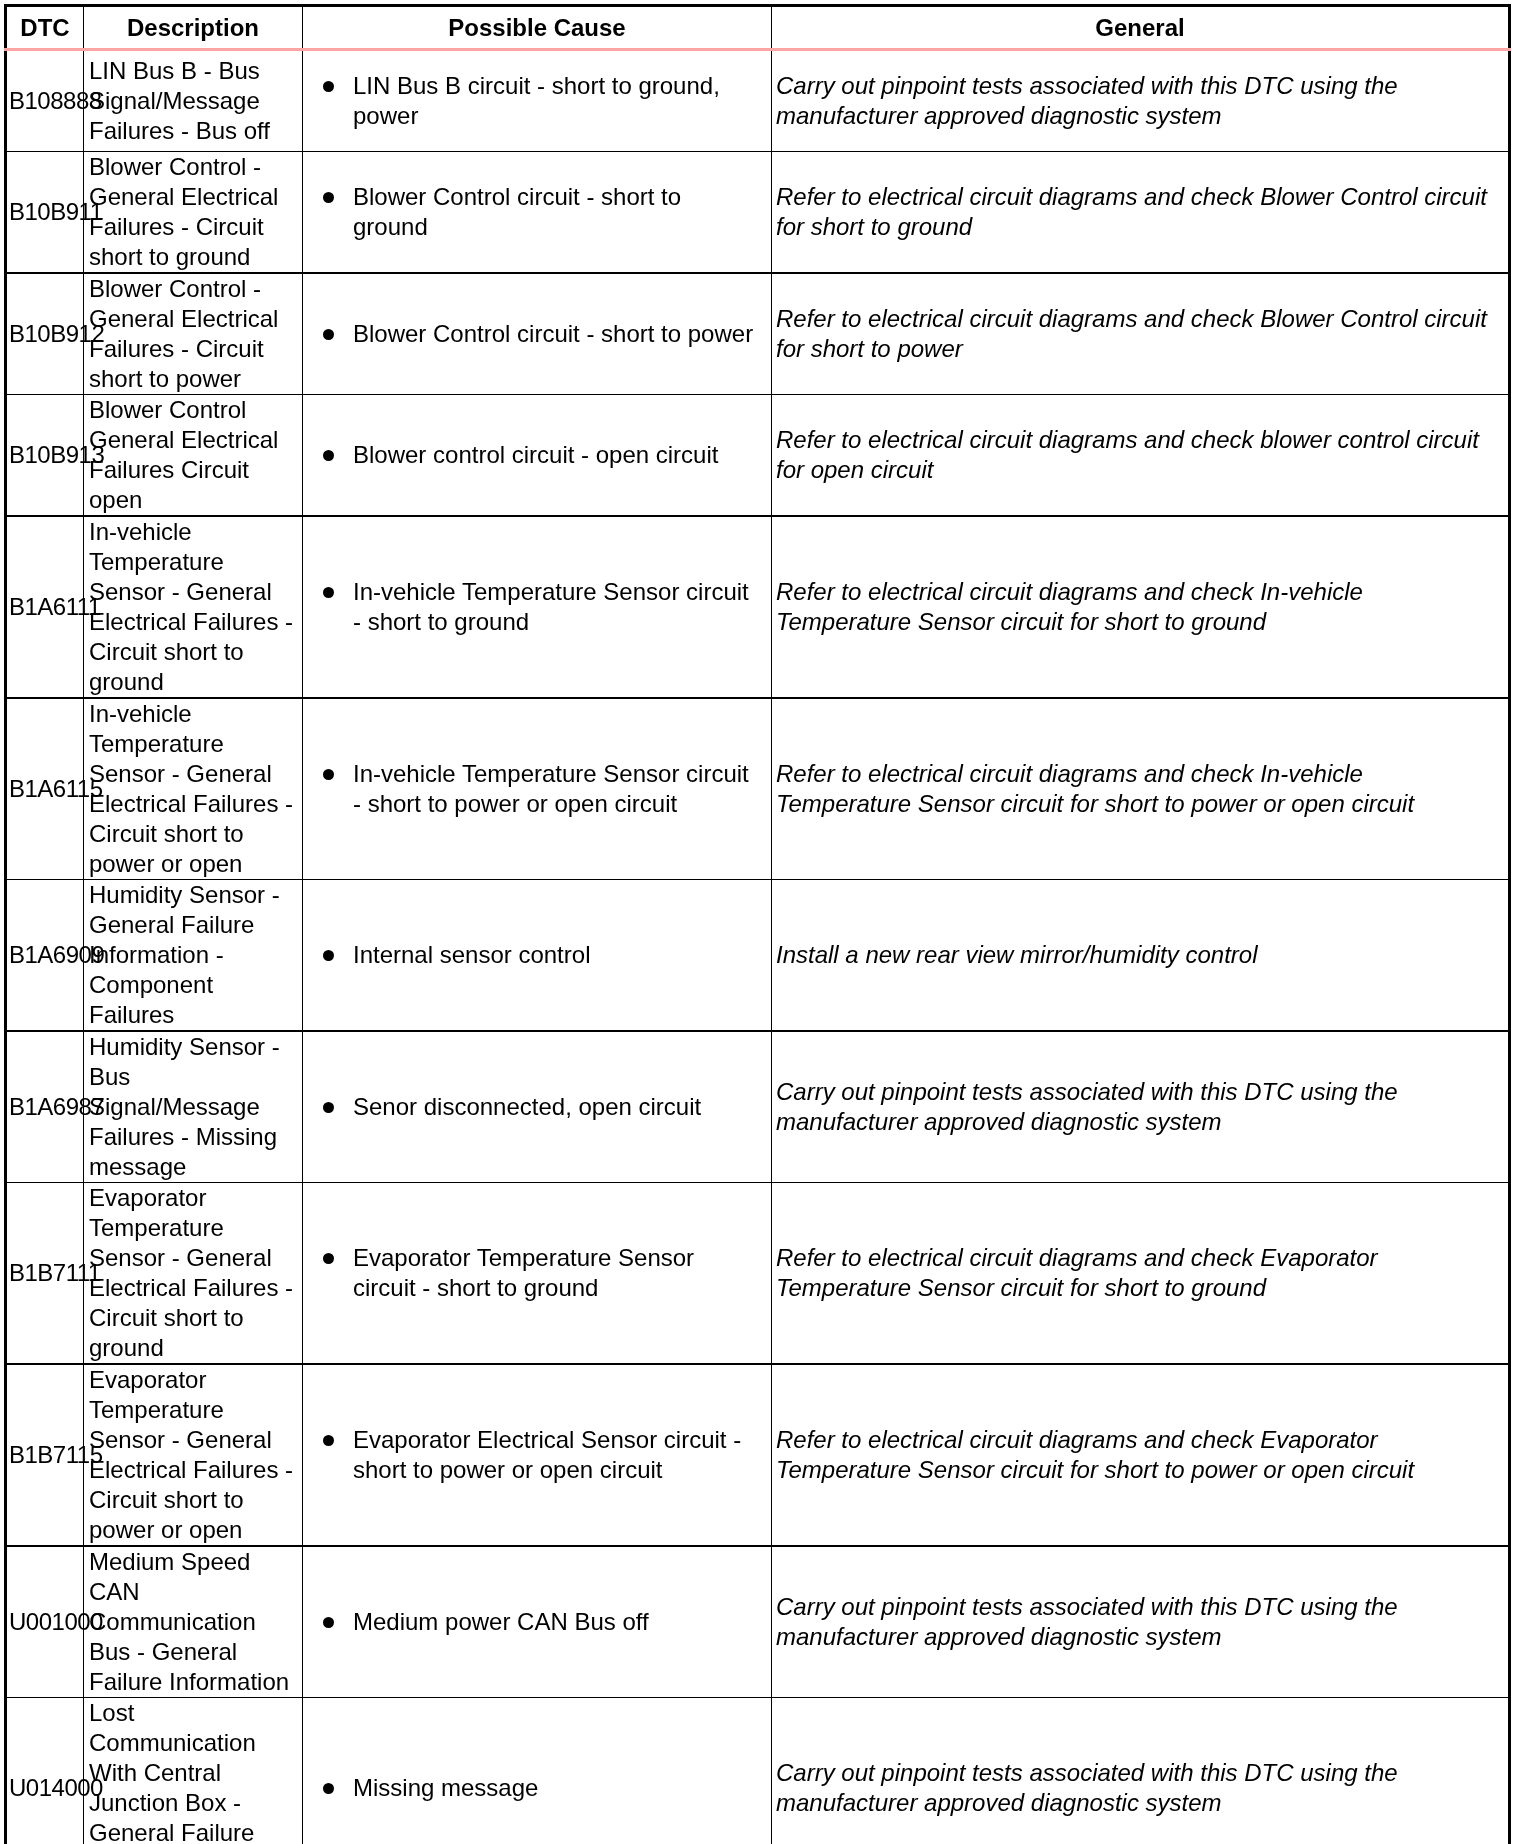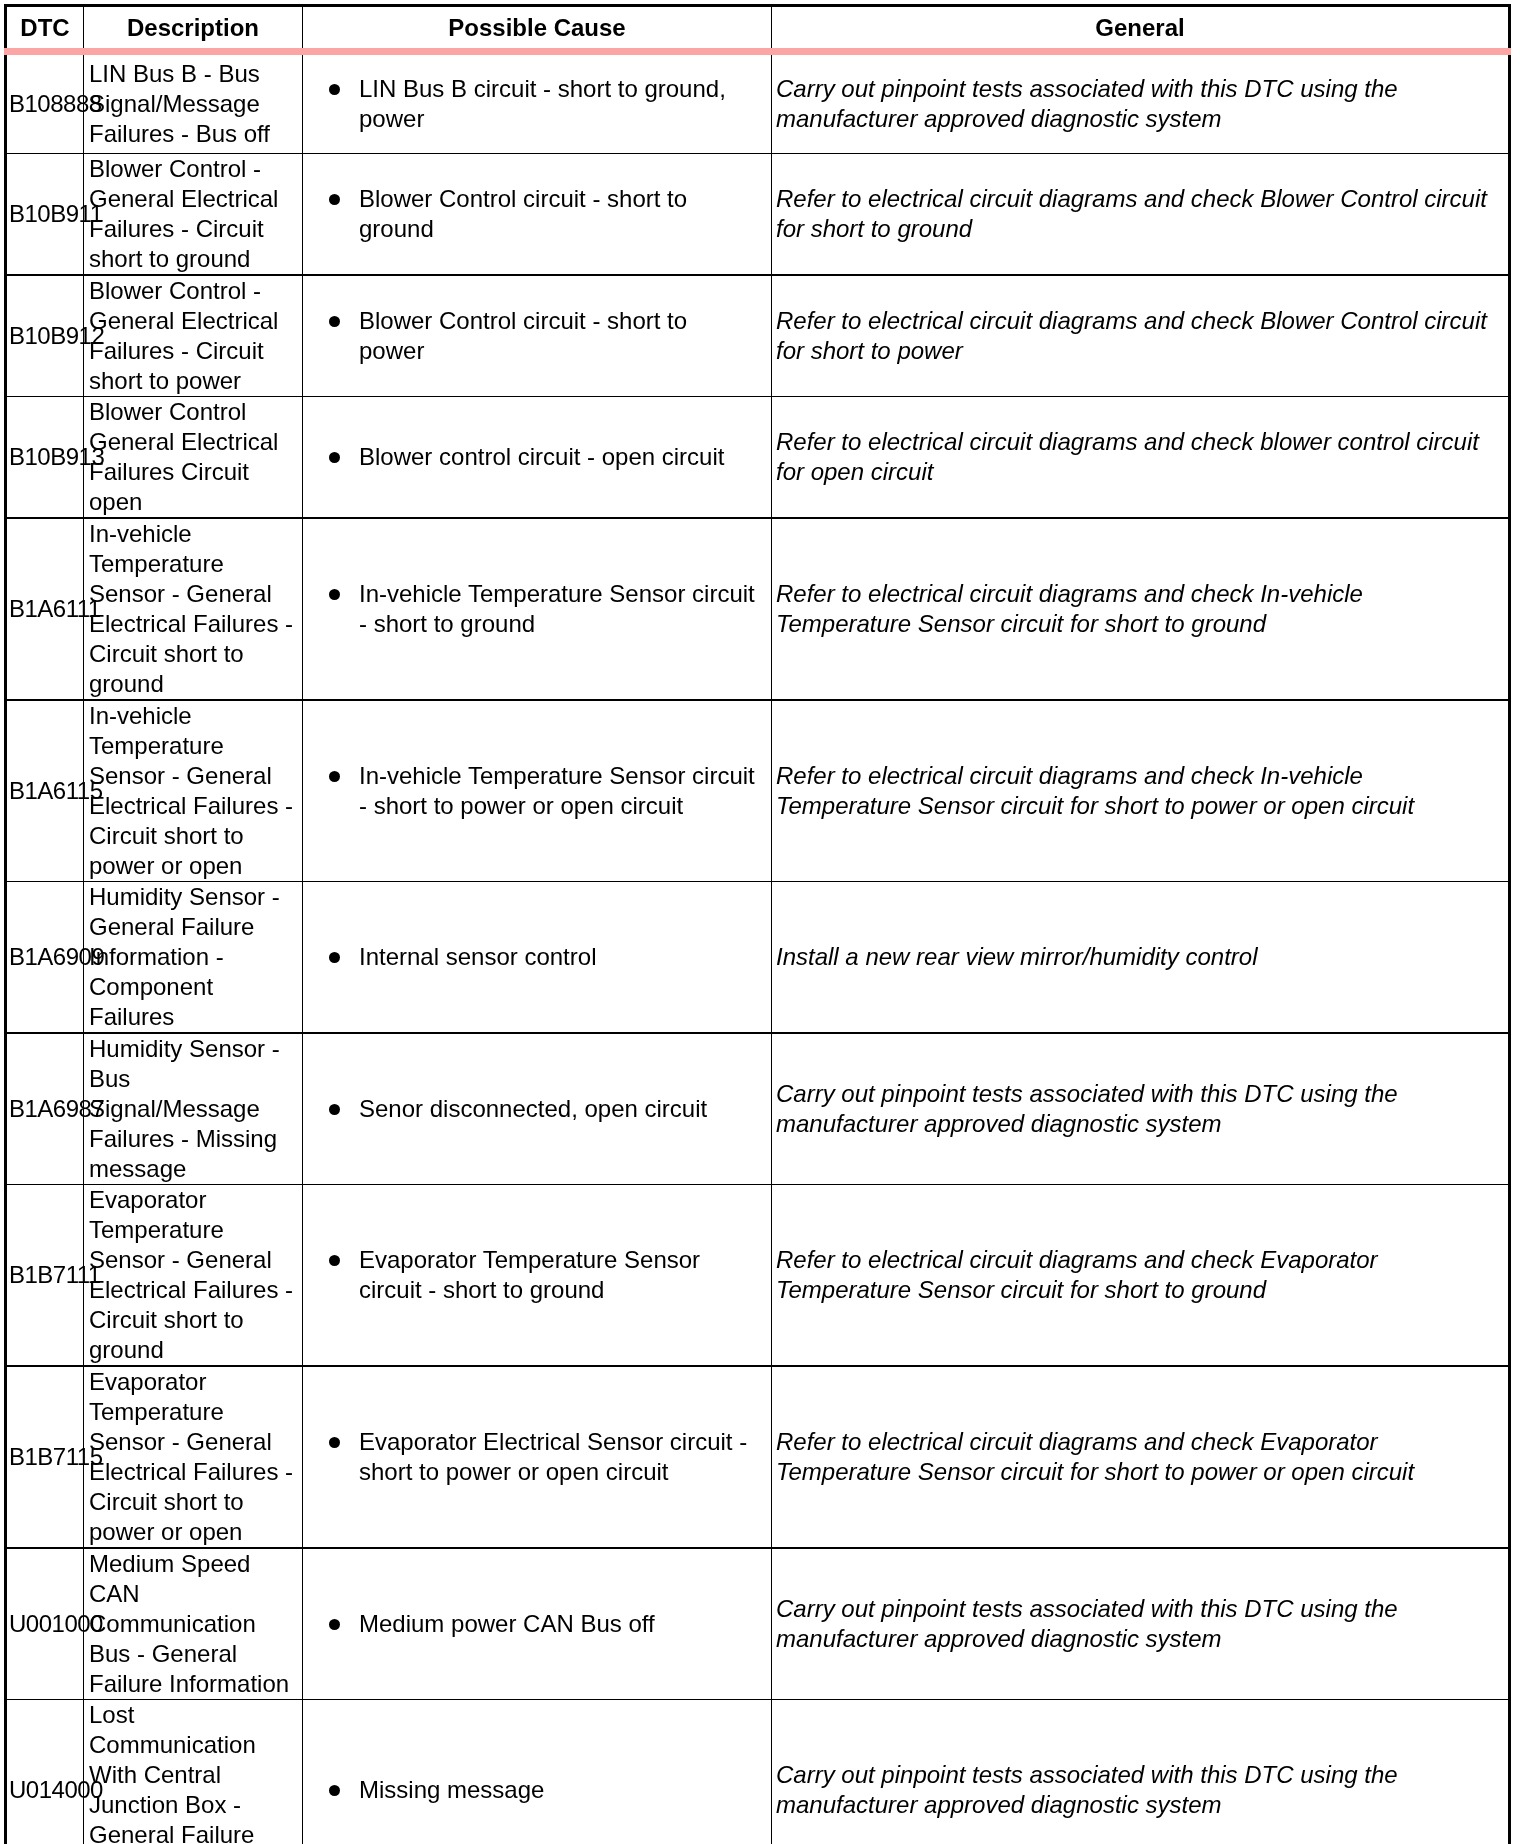--- a/index.html
+++ b/index.html
@@ -12,30 +12,30 @@
     font-size: 24px; line-height: 30px;
     font-stretch: condensed;
   }
   table.dtc col.c-dtc { width: 78px; }
   table.dtc col.c-desc { width: 219px; }
   table.dtc col.c-cause { width: 469px; }
   table.dtc col.c-action { width: 738px; }
   table.dtc th {
     font-weight: bold; text-align: center; height: 41px; padding: 0;
     border-left: 1px solid #000; border-right: 1px solid #000;
-    border-bottom: 7px solid #fca5a5; vertical-align: middle;
+    border-bottom: 3px solid #fca5a5; vertical-align: middle;
   }
   table.dtc td {
     border: 1px solid #000; padding: 0 4px; vertical-align: middle;
     text-align: left;
   }
   table.dtc tr.thick td { border-top: 2px solid #000; }
   td.dtc-code { padding: 0 2px !important; white-space: nowrap; letter-spacing: -0.5px; }
   td.desc { padding-left: 5px !important; }
-  .cause-list { margin: 12px; padding: 0 0 0 40px; list-style: none; }
+  .cause-list { margin: 6px; padding: 0 0 0 40px; list-style: none; }
   .cause-list li { position: relative; }
   .bullet {
     position: absolute; left: -30px; top: 10px; width: 11px; height: 11px;
     border-radius: 50%; background: #000;
   }
   td.action { padding-left: 4px !important; font-style: italic; }
   .txt { display: block; }
 </style>
 </head>
 <body>

